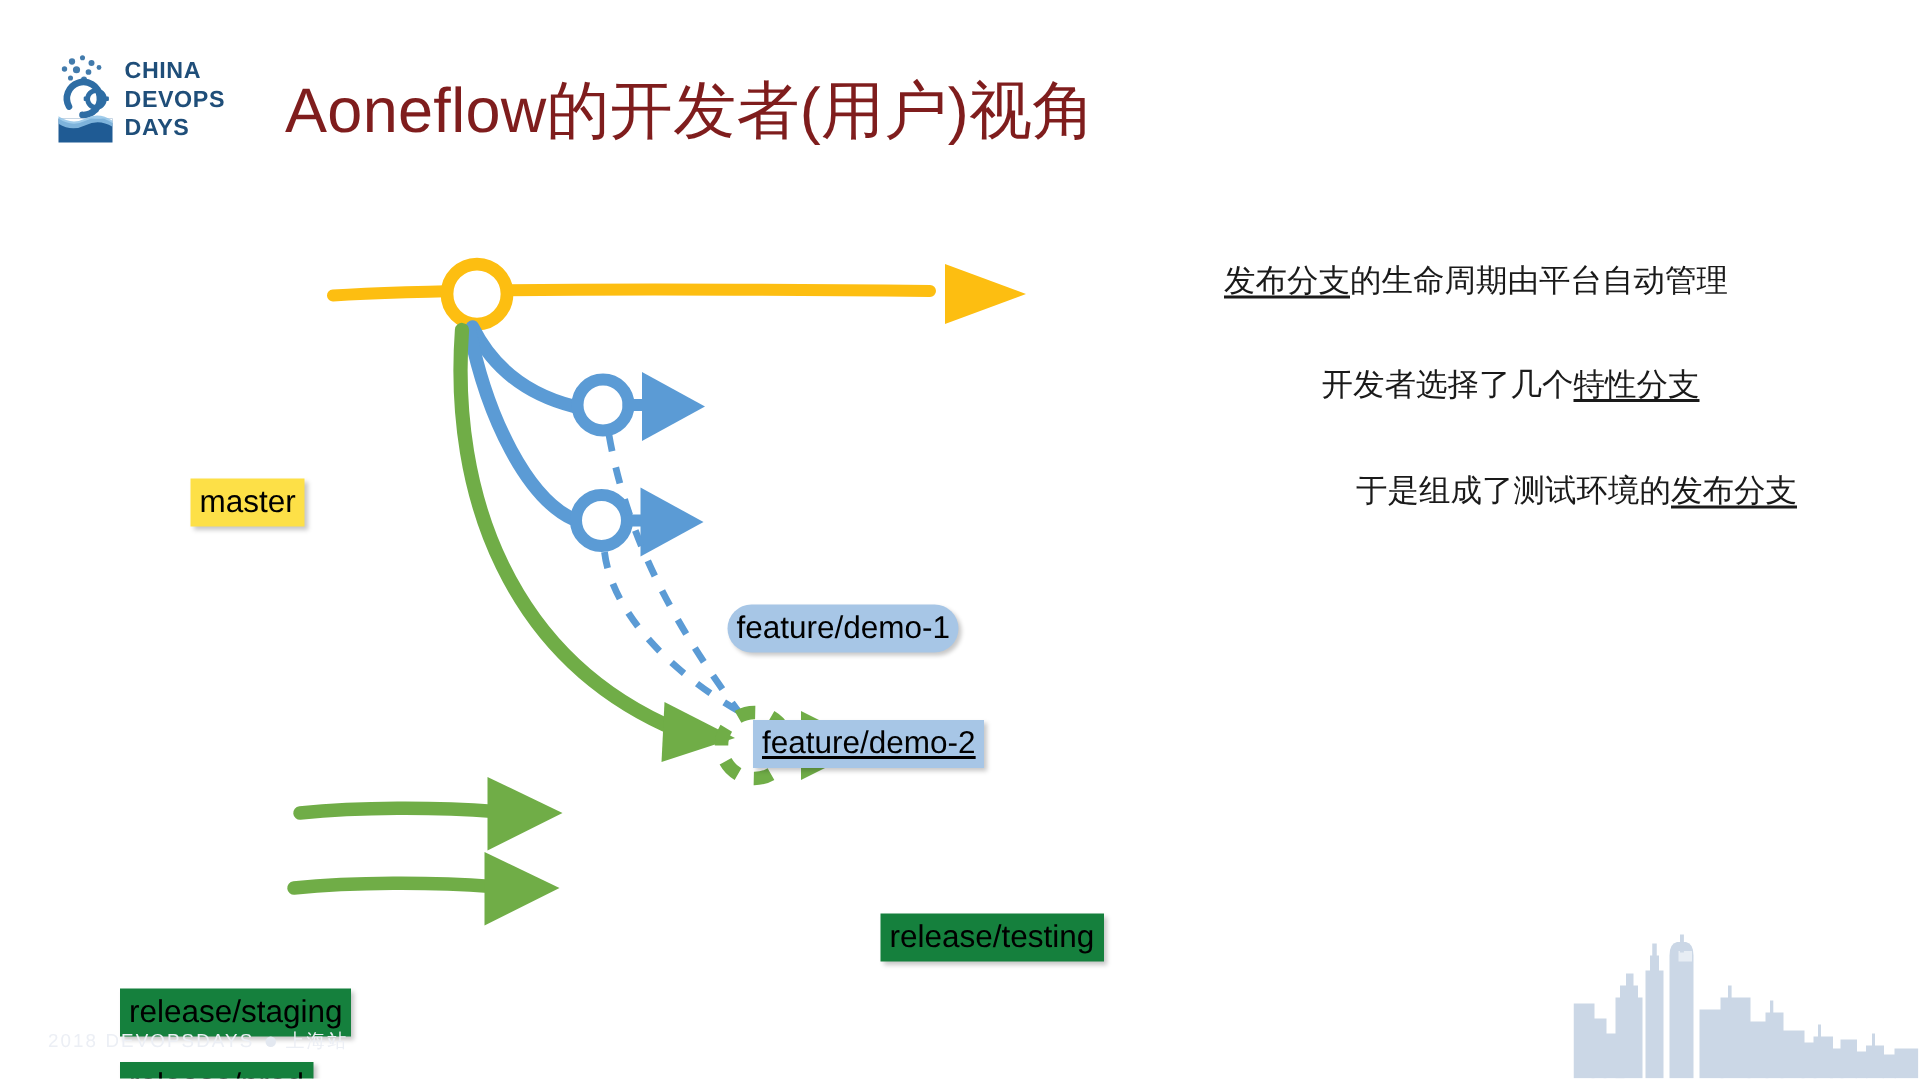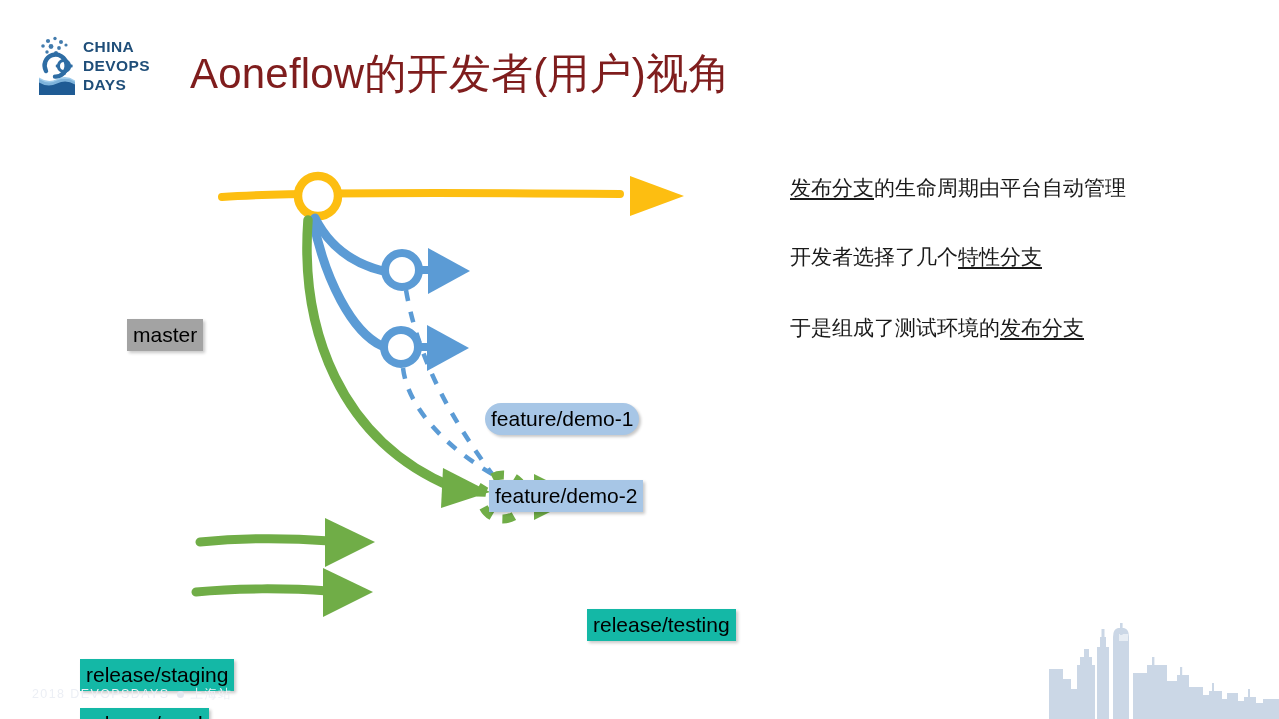--- a/index.html
+++ b/index.html
@@ -60,48 +60,48 @@
   
   .branch-label {
     position: absolute;
     font-size: 21px;
     line-height: 29px;
     padding: 1px 6px 2px 6px;
     white-space: nowrap;
     color: #000000;
     box-shadow: 2px 2px 3px rgba(0,0,0,0.22);
   }
-  .label-master   { background: #a3a3a3; }
+  .label-master   { background: #fde047; }
   .label-feature  { background: #a7c6e6; }
-  .label-release  { background: #14b8a6; }
+  .label-release  { background: #15803d; }
 
   #label-master          { left: 127px; top: 189px; }
   #label-feature-demo-1  { left: 485px; top: 273px; border-radius: 16px; }
-  #label-feature-demo-2  { left: 489px; top: 350px; }
+  #label-feature-demo-2  { left: 502px; top: 350px; text-decoration: underline; }
   #label-release-testing { left: 587px; top: 479px; }
   #label-release-staging { left:  80px; top: 529px; }
   #label-release-prod    { left:  80px; top: 578px; }
 
   
   #annotations {
     position: absolute;
     left: 790px;
     top: 172px;
     width: 420px;
   }
-  .anno-block { margin-bottom: 0; }
+  .anno-block { margin-bottom: 0; margin-left: 26px; }
   .anno-line {
     font-size: 21px;
     line-height: 31px;
     color: #1a1a1a;
     white-space: nowrap;
   }
   #anno-block-1 { text-align: left;  margin-bottom: 38px; }
-  #anno-block-2 { text-align: left; margin-bottom: 40px; padding-right: 12px; }
-  #anno-block-3 { padding-right: 12px; }
+  #anno-block-2 { text-align: center; margin-bottom: 40px; padding-right: 12px; }
+  #anno-block-3 { text-align: right; padding-right: 12px; }
   .u { text-decoration: underline; text-underline-offset: 3px; }
 
   
   #footer-text {
     position: absolute;
     left: 32px;
     bottom: 16px;
     font-size: 12.5px;
     letter-spacing: 1.4px;
     color: #eceff5;

